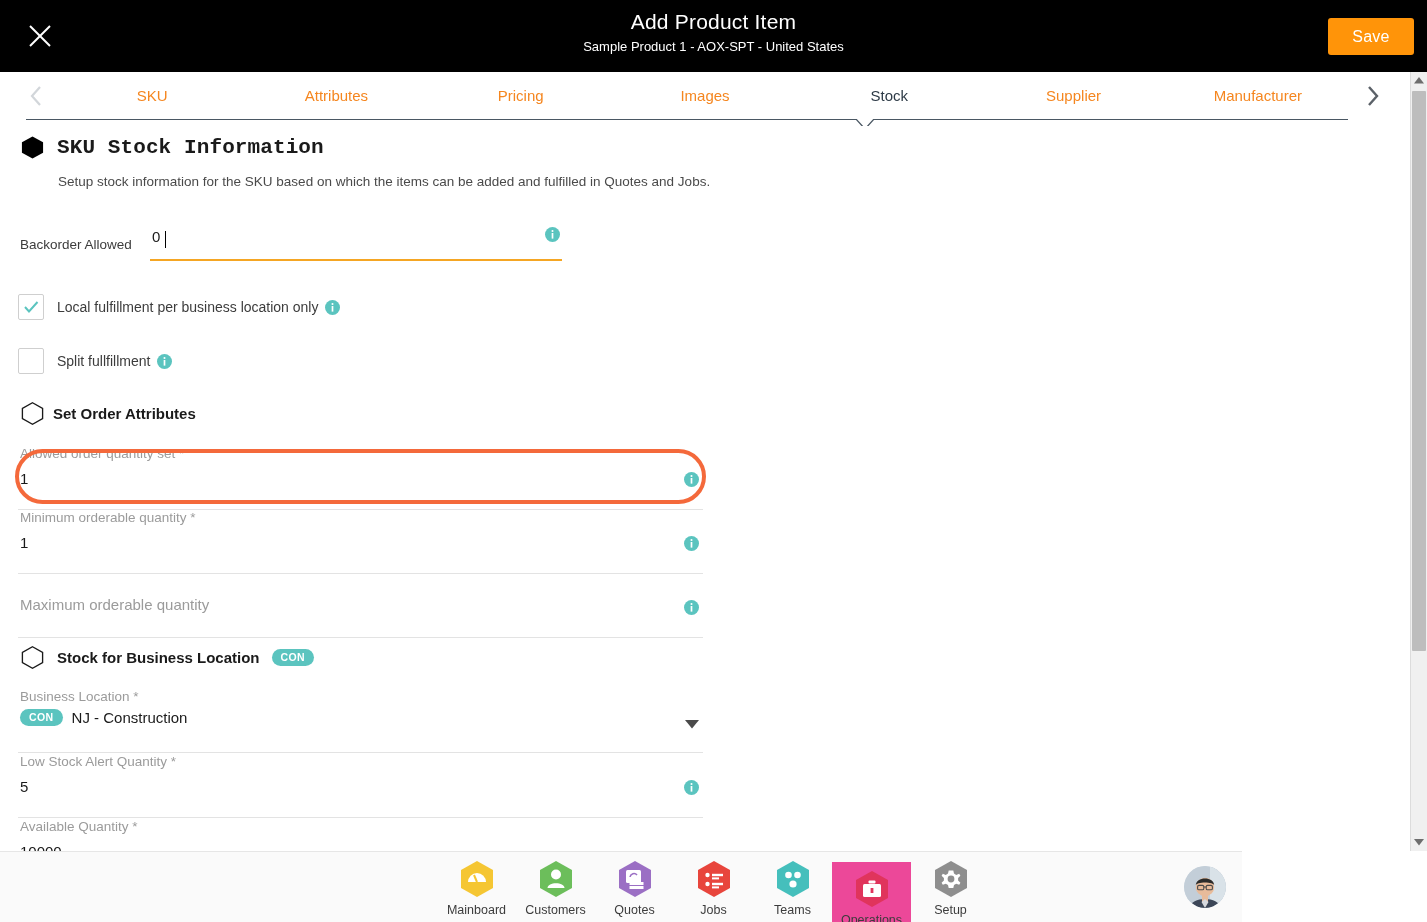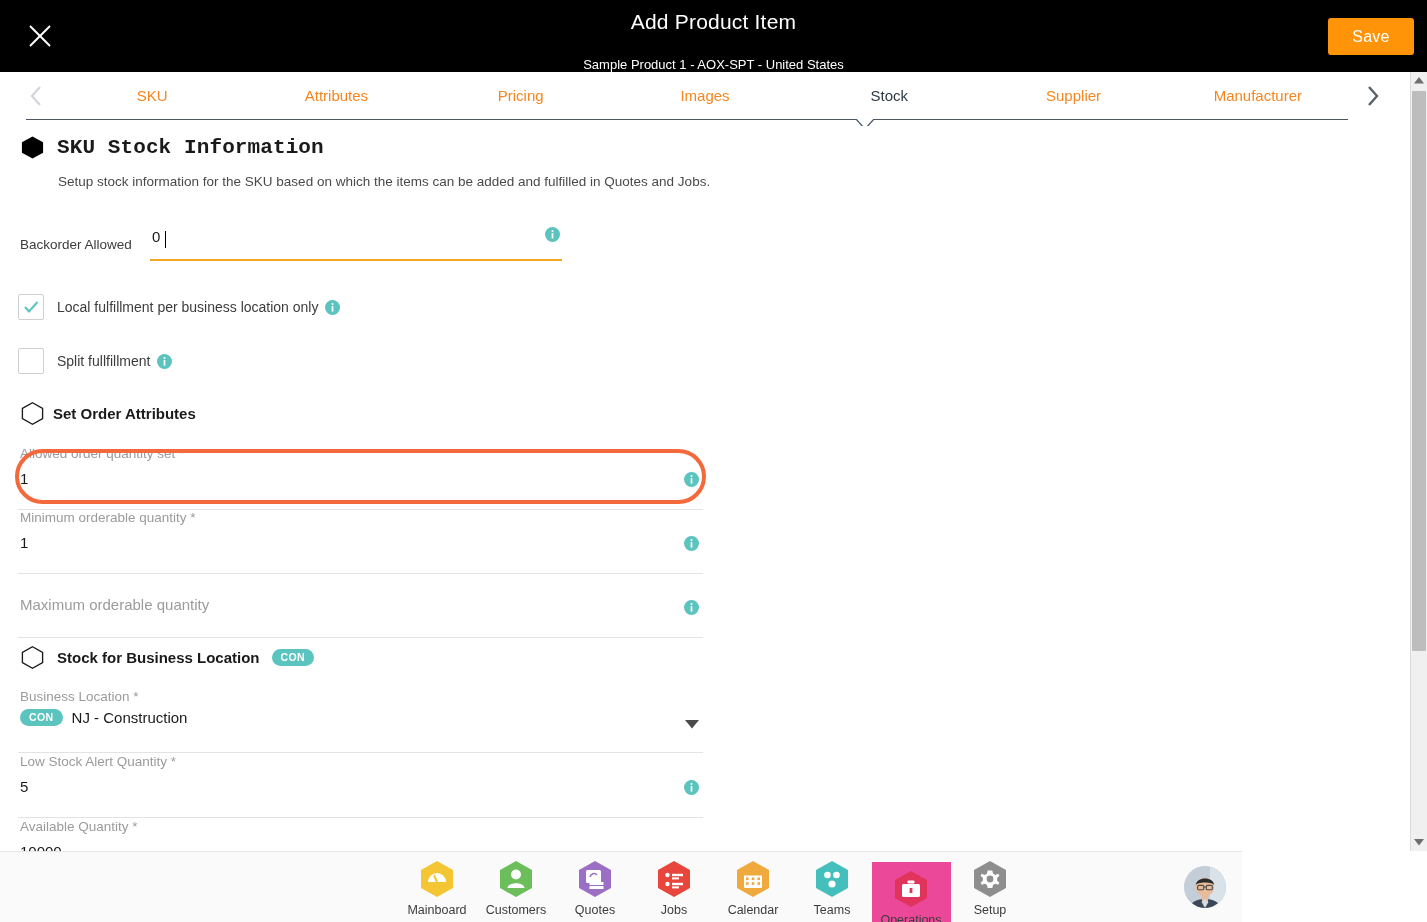--- a/index.html
+++ b/index.html
@@ -46,21 +46,21 @@
     font-size: 21px;
     line-height: 28px;
     font-weight: 400;
     letter-spacing: 0.2px;
   }
   .topbar-sub {
     color: #ffffff;
     font-size: 13px;
     line-height: 19px;
     font-weight: 400;
-    margin-top: 19px;
+    margin-top: 1px;
   }
   .save-btn {
     position: absolute;
     right: 13px; top: 18px;
     width: 86px; height: 37px;
     background: #ff9409;
     color: #ffffff;
     border: none;
     border-radius: 3px;
     font-size: 16px;
@@ -607,34 +607,20 @@
           <circle cx="14.5" cy="17" r="2.2" fill="#ffffff"></circle>
           <rect x="19" y="15.8" width="11" height="2.4" fill="#ffffff"></rect>
           <rect x="19" y="19.4" width="7" height="2" fill="#ffffff"></rect>
           <circle cx="14.5" cy="26" r="2.2" fill="#ffffff"></circle>
           <rect x="19" y="24.8" width="11" height="2.4" fill="#ffffff"></rect>
           <rect x="19" y="28.4" width="7" height="2" fill="#ffffff"></rect>
         </svg>
         <span class="navlabel">Jobs</span>
       </div>
 
-      <div class="navitem">
-        <svg class="hexicon" viewBox="0 0 42 42">
-          <polygon points="21,3 37,12 37,30 21,39 5,30 5,12" fill="#f0a93c"></polygon>
-          <rect x="12" y="13" width="18" height="17" rx="1.5" fill="#ffffff"></rect>
-          <rect x="12" y="13" width="18" height="4.5" fill="#f0a93c"></rect>
-          <rect x="14" y="19.5" width="2.6" height="2.6" fill="#f0a93c"></rect>
-          <rect x="19.7" y="19.5" width="2.6" height="2.6" fill="#f0a93c"></rect>
-          <rect x="25.4" y="19.5" width="2.6" height="2.6" fill="#f0a93c"></rect>
-          <rect x="14" y="24.2" width="2.6" height="2.6" fill="#f0a93c"></rect>
-          <rect x="19.7" y="24.2" width="2.6" height="2.6" fill="#f0a93c"></rect>
-          <rect x="25.4" y="24.2" width="2.6" height="2.6" fill="#f0a93c"></rect>
-        </svg>
-        <span class="navlabel">Calendar</span>
-      </div>
 
       <div class="navitem">
         <svg class="hexicon" viewBox="0 0 42 42">
           <polygon points="21,3 37,12 37,30 21,39 5,30 5,12" fill="#45bfbc"></polygon>
           <circle cx="16.5" cy="17" r="3.3" fill="#ffffff"></circle>
           <circle cx="25.5" cy="17" r="3.3" fill="#ffffff"></circle>
           <circle cx="21" cy="26" r="3.6" fill="#ffffff"></circle>
         </svg>
         <span class="navlabel">Teams</span>
       </div>

